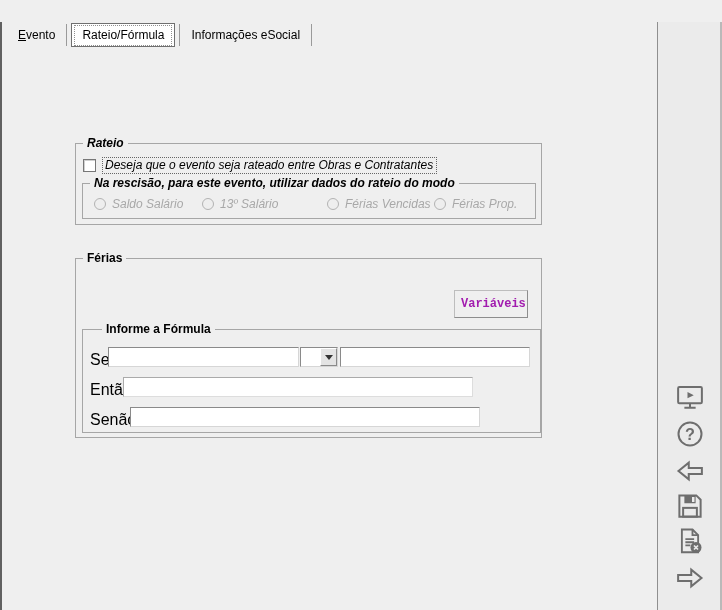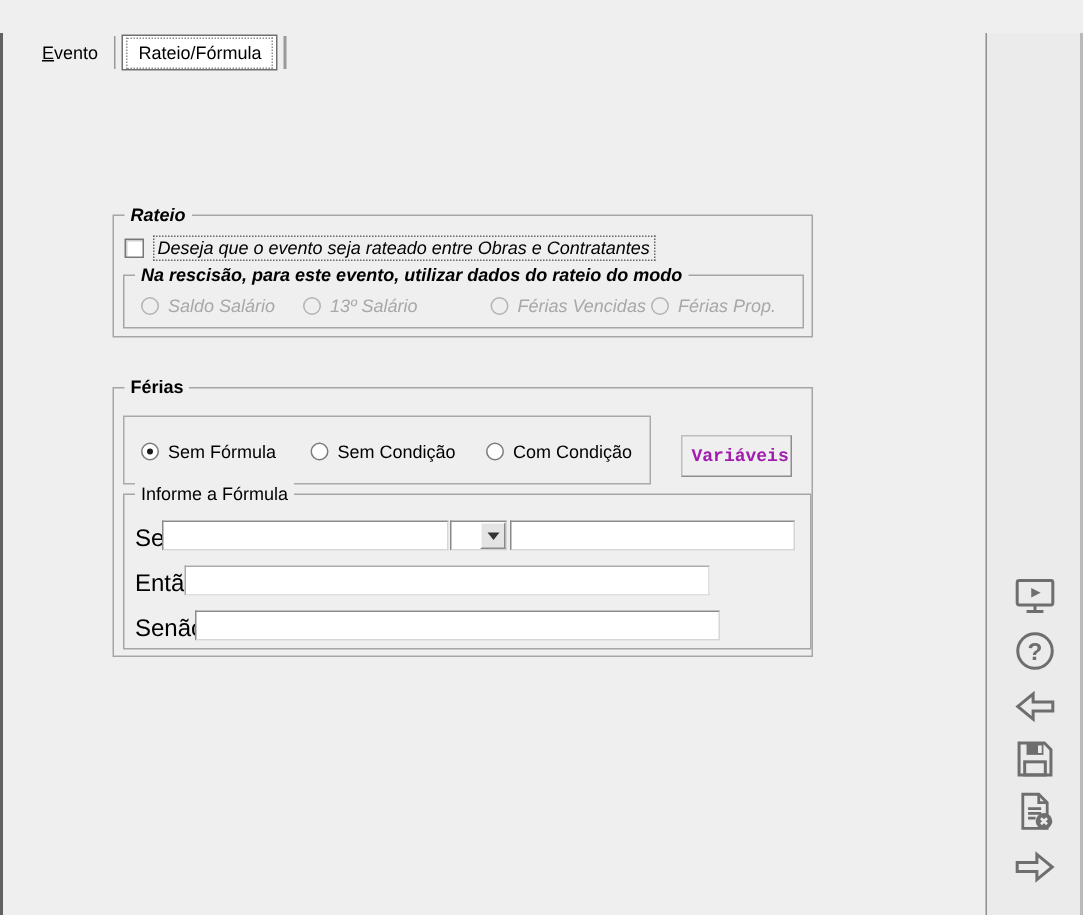--- a/index.html
+++ b/index.html
@@ -25,41 +25,41 @@
     border-radius:3px;display:flex;align-items:center;justify-content:center;
     color:#e8e8e8;cursor:pointer;padding:0;
   }
   .glyph-min{width:7px;height:2px;background:#e8e8e8;margin-top:5px;}
   .glyph-max{width:8px;height:6px;border:2px solid #e8e8e8;}
   .glyph-close{font-size:10px;font-weight:bold;line-height:1;color:#e8e8e8;}
   
   .edge-left{position:absolute;left:0;top:22px;width:2px;height:588px;background:#616161;}
   
   .tabstrip{
-    position:absolute;left:12px;top:22px;width:655px;height:26px;
+    position:absolute;left:2px;top:22px;width:655px;height:26px;
     display:flex;align-items:center;padding-left:5px;background:#efefef;
   }
   .tab{
     height:22px;display:flex;align-items:center;padding:0 11px;
     font-size:12px;cursor:pointer;
   }
   .vsep{width:1px;height:22px;background:#9a9a9a;}
   .tab.active{
     background:#fff;border:1px solid #6f6f6f;margin:0 4px;padding:0 2px;height:24px;
   }
   .tab.active .focus{border:1px dotted #8f8f8f;padding:2px 7px 3px 7px;}
   .accel{display:inline-block;}
   .accel::first-letter{text-decoration:underline;}
   
   .group{position:absolute;border:1px solid #a6a6a6;}
   .legend{
     position:absolute;top:-8px;left:7px;background:#efefef;padding:0 4px;
     font-size:12px;font-weight:bold;white-space:nowrap;
   }
-  .legend.normal{font-weight:normal;}
+  .legend.normal{font-weight:bold;margin-left:12px;}
   
   .chkrow{position:absolute;left:7px;top:13px;display:flex;align-items:center;}
   .checkbox{
     width:13px;height:13px;background:#fff;border:1px solid #777;
     box-shadow:inset 1px 1px 0 #cfcfcf;cursor:pointer;flex:0 0 auto;
   }
   .chklabel{margin-left:6px;font-size:12px;border:1px dotted #666;padding:0 3px 1px 2px;cursor:pointer;}
   .radio{display:flex;align-items:center;position:absolute;}
   .radio-circle{
     width:12px;height:12px;border-radius:50%;background:#fff;
@@ -118,20 +118,23 @@
 
   <div class="tabstrip">
     <div class="tab">
       <span class="accel">Evento</span>
     </div>
     <div class="vsep"></div>
     <div class="tab active">
       <span class="focus">Rateio/Fórmula</span>
     </div>
     <div class="vsep"></div>
+    <div class="tab">
+      <span>Informações eSocial</span>
+    </div>
     <div class="vsep"></div>
   </div>
 
   <div class="group" style="left:75px;top:143px;width:467px;height:82px;font-style:italic;">
     <span class="legend">Rateio</span>
     <div class="chkrow">
       <span class="checkbox"></span>
       <span class="chklabel">Deseja que o evento seja rateado entre Obras e Contratantes</span>
     </div>
 
@@ -152,34 +155,20 @@
       <div class="radio disabled" style="left:351px;top:13px;">
         <span class="radio-circle"></span>
         <span class="radio-label">Férias Prop.</span>
       </div>
     </div>
   </div>
 
   <div class="group" style="left:75px;top:258px;width:467px;height:180px;">
     <span class="legend">Férias</span>
 
-    <div class="group" style="left:6px;top:18px;width:352px;height:46px;border-color:#aaa;">
-      <div class="radio" style="left:11px;top:16px;">
-        <span class="radio-circle on"></span>
-        <span class="radio-label">Sem Fórmula</span>
-      </div>
-      <div class="radio" style="left:124px;top:16px;">
-        <span class="radio-circle"></span>
-        <span class="radio-label">Sem Condição</span>
-      </div>
-      <div class="radio" style="left:241px;top:16px;">
-        <span class="radio-circle"></span>
-        <span class="radio-label">Com Condição</span>
-      </div>
-    </div>
 
     <button class="btn" style="left:378px;top:31px;width:74px;height:28px;">Variáveis</button>
 
     <div class="group" style="left:6px;top:70px;width:459px;height:104px;">
       <span class="legend normal">Informe a Fórmula</span>
 
       <span class="fldlabel" style="left:7px;top:21px;">Se</span>
       <input class="tb" style="left: 25px; top: 17px; width: 191px;" value="">
       <div class="combo" style="left:217px;top:17px;width:38px;">
         <span class="combo-value"></span>

